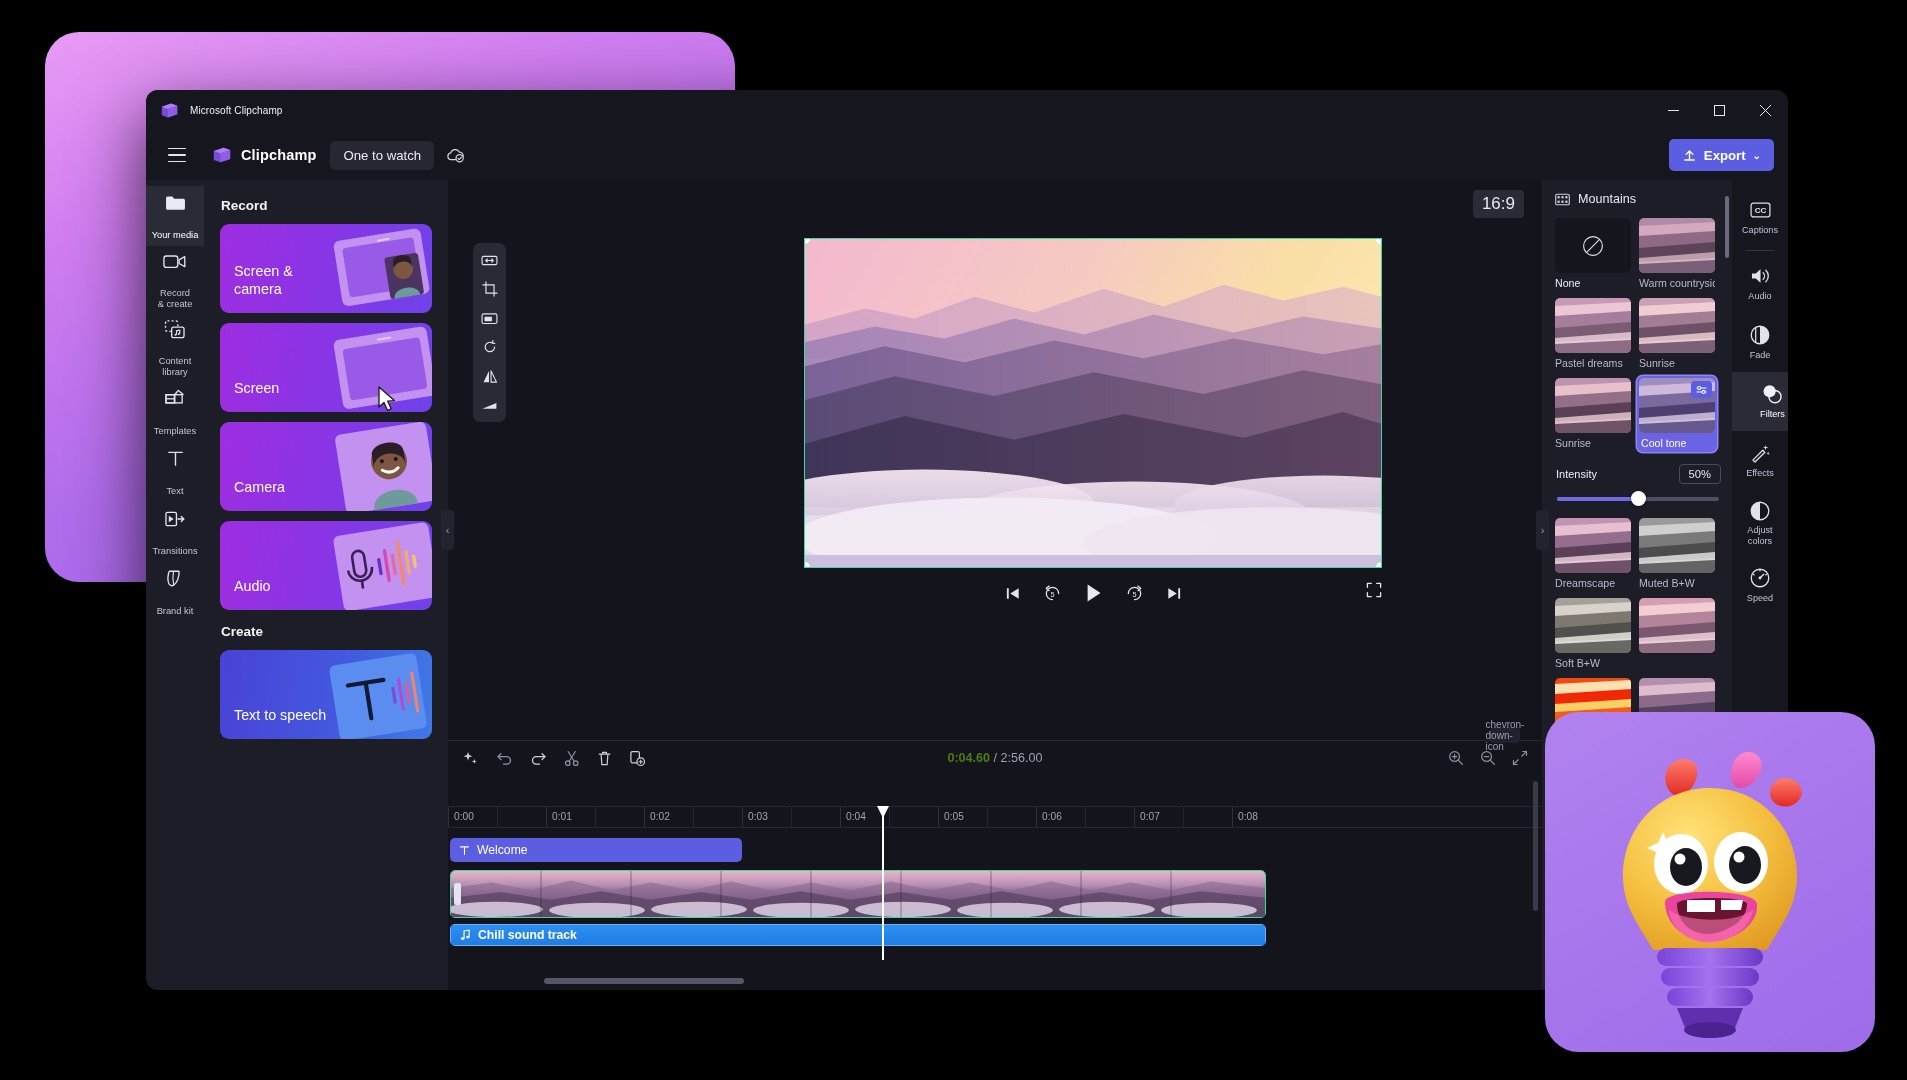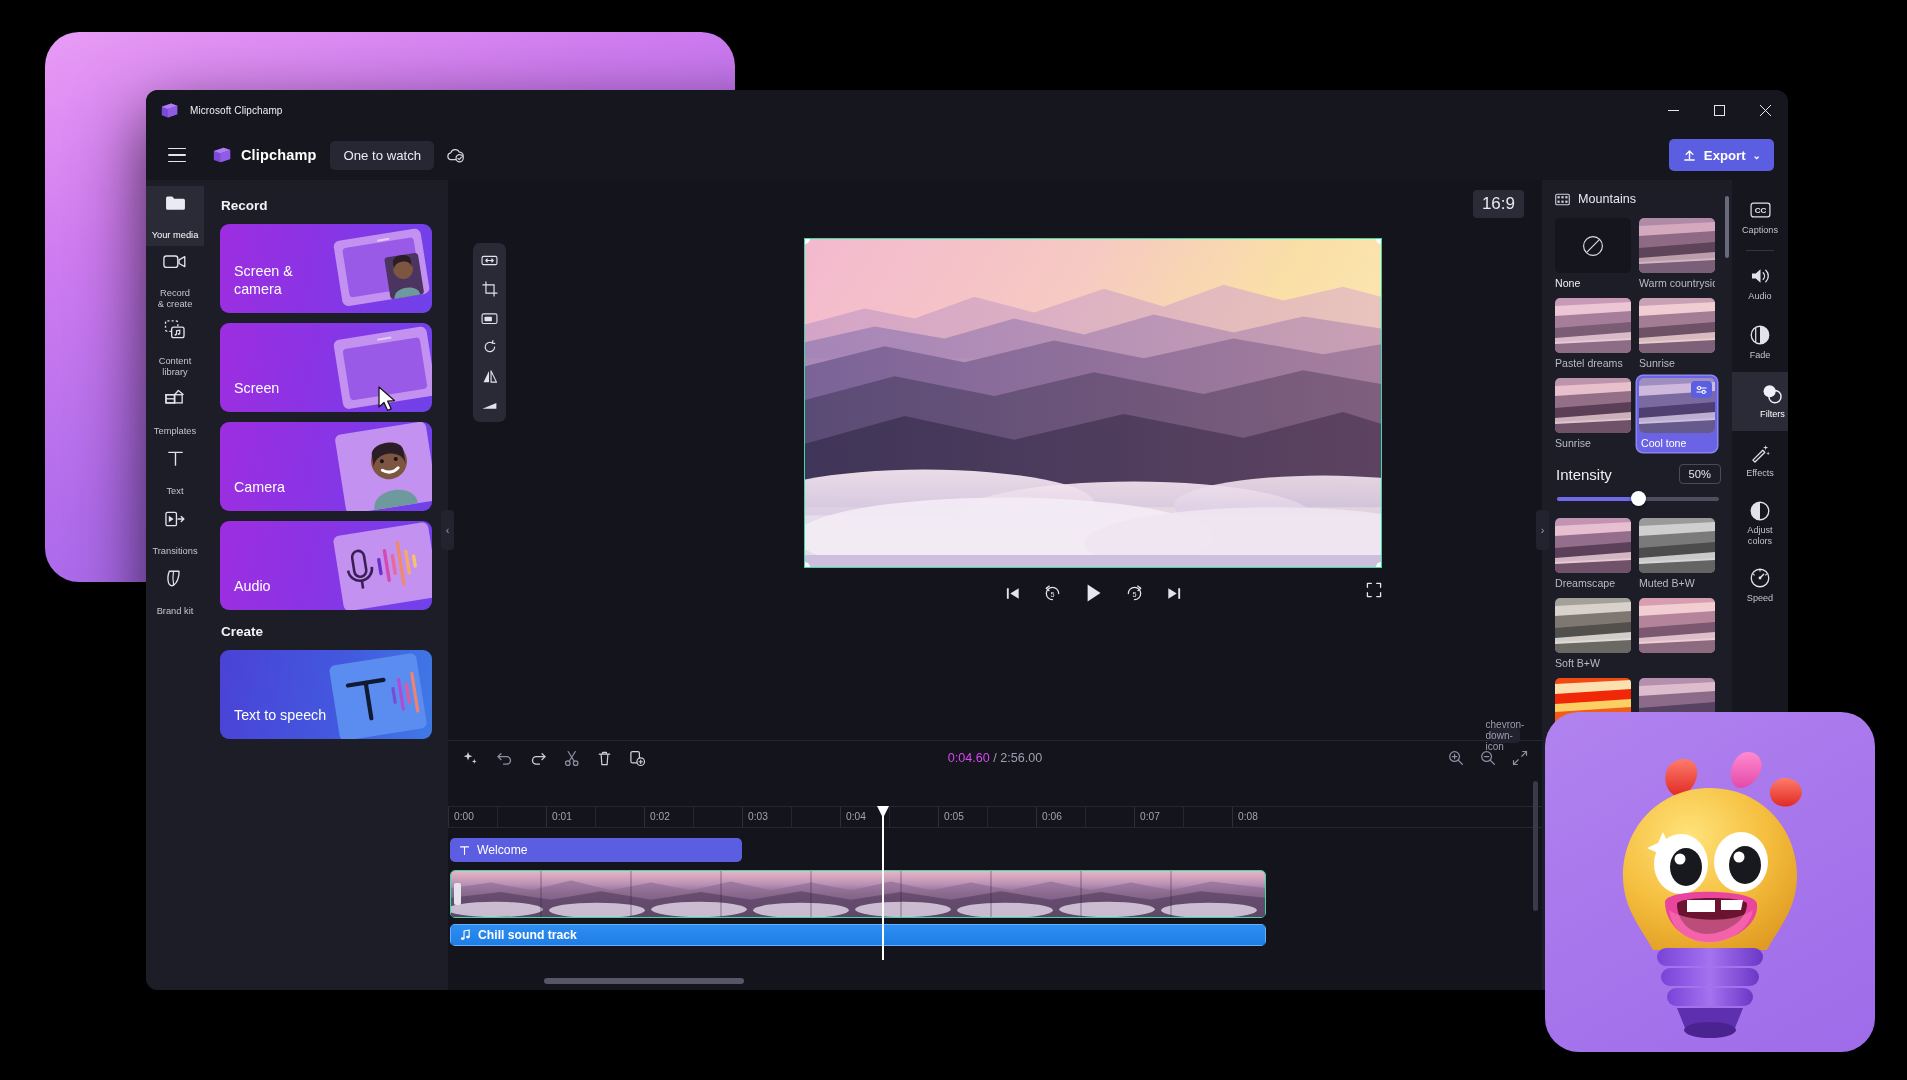--- a/index.html
+++ b/index.html
@@ -159,21 +159,21 @@
   .timeline { height: 250px; background: #14141c; border-top: 1px solid #272733; position: relative; }
   .tl-toolbar {
     height: 34px; display:flex; align-items:center; padding: 0 14px; gap: 17px;
     position:relative;
   }
   .tlt-ico { color:#cfcfdd; cursor:pointer; display:flex; align-items:center; }
   .tl-time {
     position:absolute; left: 0; right: 0; text-align:center;
     font-size: 12.6px; pointer-events:none;
   }
-  .tl-time b { color:#d946ef; font-weight:400; }
+  .tl-time b { color:#4d7c0f; font-weight:700; }
   .tl-time span { color:#9f9fb3; }
   .tl-zoom { position:absolute; right: 14px; display:flex; gap: 16px; align-items:center; }
 
   .ruler {
     height: 22px; border-top: 1px solid #272733; border-bottom: 1px solid #272733;
     position: relative; overflow:hidden; margin-left: 0; margin-top: 31px;
   }
   .tick { position:absolute; top: 0; height: 22px; border-left: 1px solid #2e2e3c; }
   .tick span { position:absolute; left: 5px; top: 4px; font-size: 10.2px; color:#a3a3b6; white-space:nowrap; }
   .tick.minor { border-left-color:#26262f; }
@@ -225,21 +225,21 @@
   .fitem.active-card {
     background:#6b63e6; border-radius: 6px; padding: 2px 2px 3px 2px; width: 80px; margin:-2px;
     box-shadow: 0 0 0 1.5px #8b86f0;
   }
   .fitem.active-card .flabel { color:#fff; margin-left: 2px; }
   .badge-adj {
     position:absolute; right: 3px; top: 3px; width: 21px; height: 17px;
     background:#5b5ee0; border-radius: 4px; display:flex; align-items:center; justify-content:center;
   }
   .intensity-row { display:flex; align-items:center; justify-content:space-between; margin: 14px 0 8px 1px; }
-  .intensity-lb { font-size: 15px; color:#eeeef6; }
+  .intensity-lb { font-size: 11px; color:#eeeef6; }
   .intensity-val {
     border: 1px solid #4a4a5c; border-radius: 4px; padding: 3px 9px;
     font-size: 11.2px; color:#e4e4ee;
   }
   .slider { position:relative; height: 14px; margin: 0 2px 12px 2px; }
   .slider-track { position:absolute; top: 5px; left:0; right:0; height: 4px; background:#4f4f62; border-radius:2px; }
   .slider-fill { position:absolute; top: 5px; left:0; height:4px; background:#6e6ae8; border-radius:2px; }
   .slider-knob { position:absolute; top: -1px; width: 15px; height: 15px; border-radius:50%;
     background:#fff; box-shadow:0 1px 3px rgba(0,0,0,.5); cursor:grab; }
   .rp-scroll { position:absolute; right: 3px; top: 16px; width: 4px; height: 62px;

